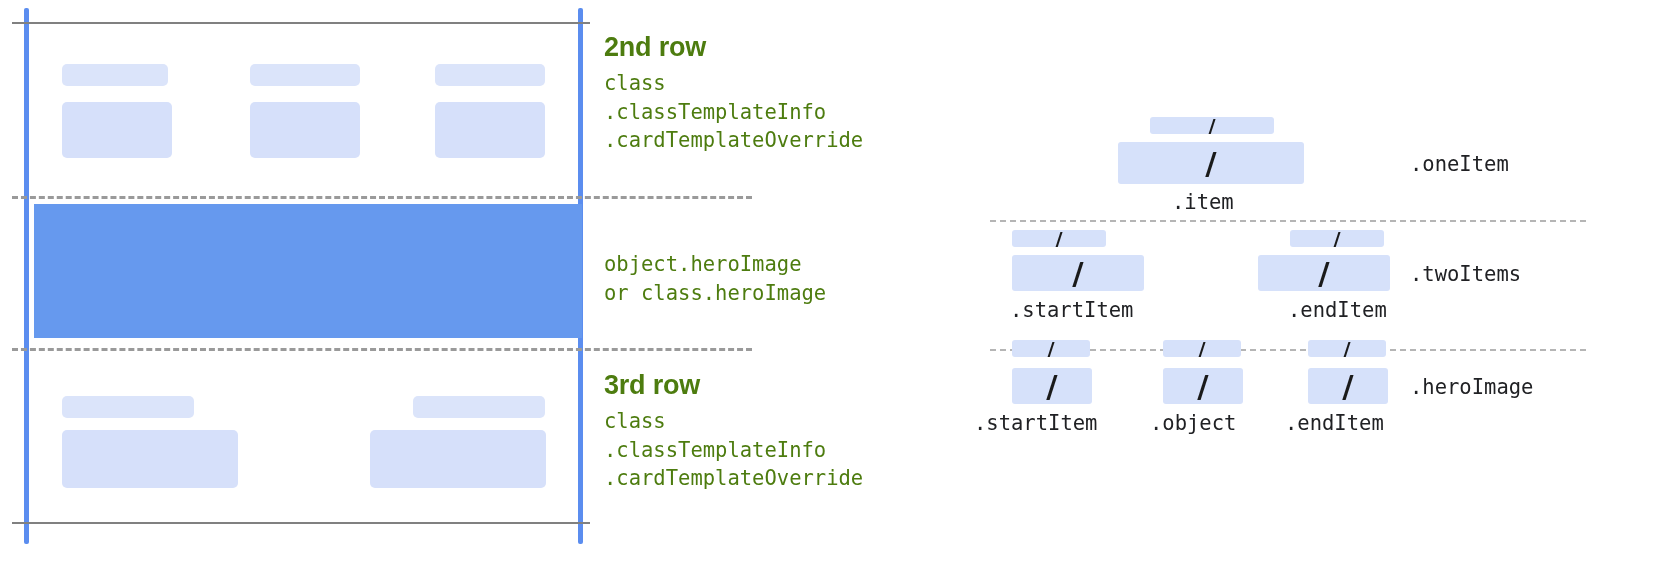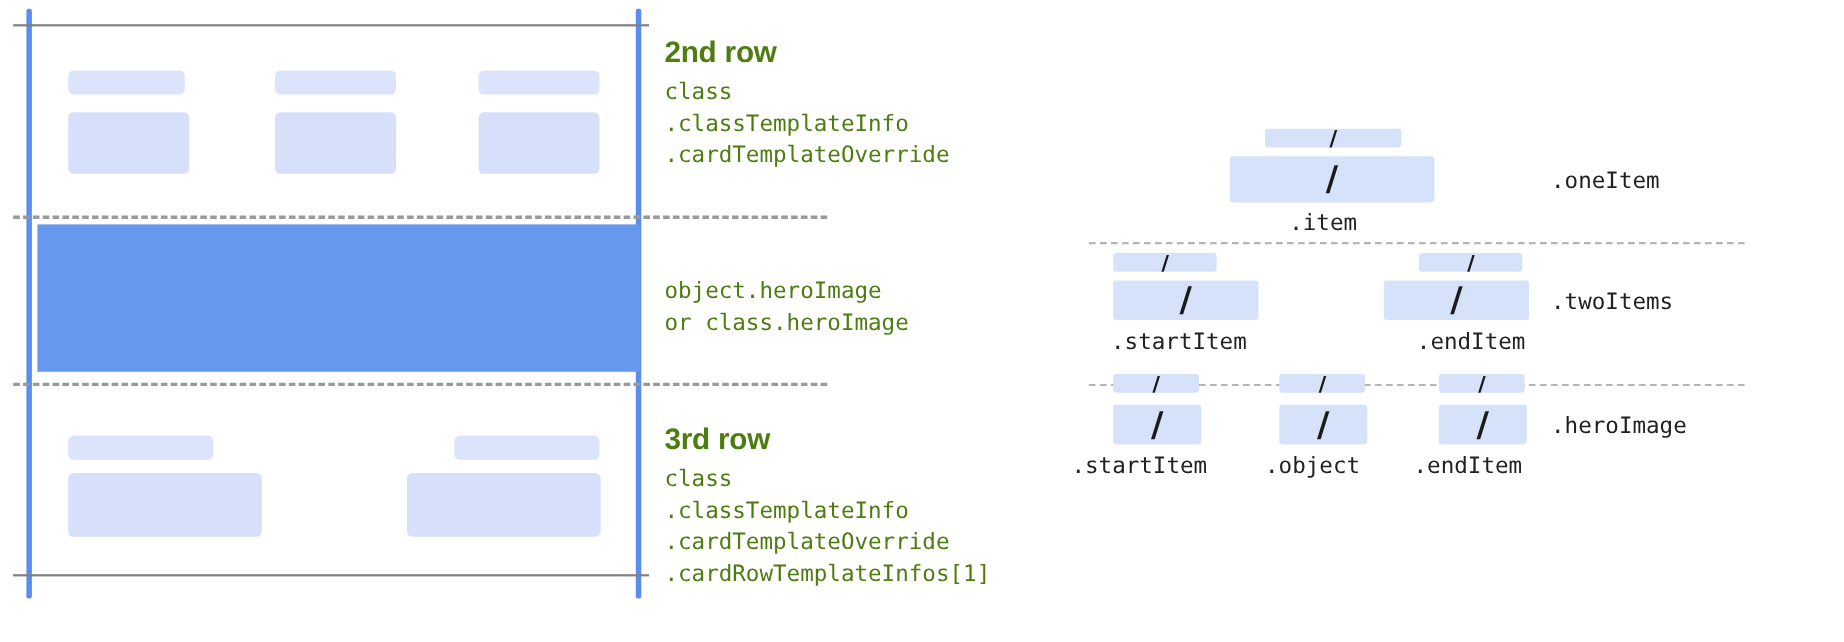--- a/index.html
+++ b/index.html
@@ -179,26 +179,25 @@
   <div class="code" style="margin-top:6px;">class</div>
   <div class="code">.classTemplateInfo</div>
   <div class="code">.cardTemplateOverride</div>
 </div>
 
 <div class="text-col" style="top:250px;">
   <div class="code">object.heroImage</div>
   <div class="code">or class.heroImage</div>
 </div>
 
-<div class="text-col" style="top:384px;">
+<div class="text-col" style="top:370px;">
   <div class="row-title">3rd row</div>
   <div class="code" style="margin-top:6px;">class</div>
   <div class="code">.classTemplateInfo</div>
   <div class="code">.cardTemplateOverride</div>
-  <div class="code">.cardRowTemplateInfos[1]</div>
 </div>
 
 <div id="item-diagrams">
 
   <div>
     <div class="bar small" style="left:190px; top:117px; width:124px; height:17px;">/</div>
     <div class="bar big" style="left:158px; top:142px; width:186px; height:42px;">/</div>
     <div class="cap" style="left:212px; top:190px;">.item</div>
     <div class="grp-label" style="left:450px; top:152px;">.oneItem</div>
   </div>

